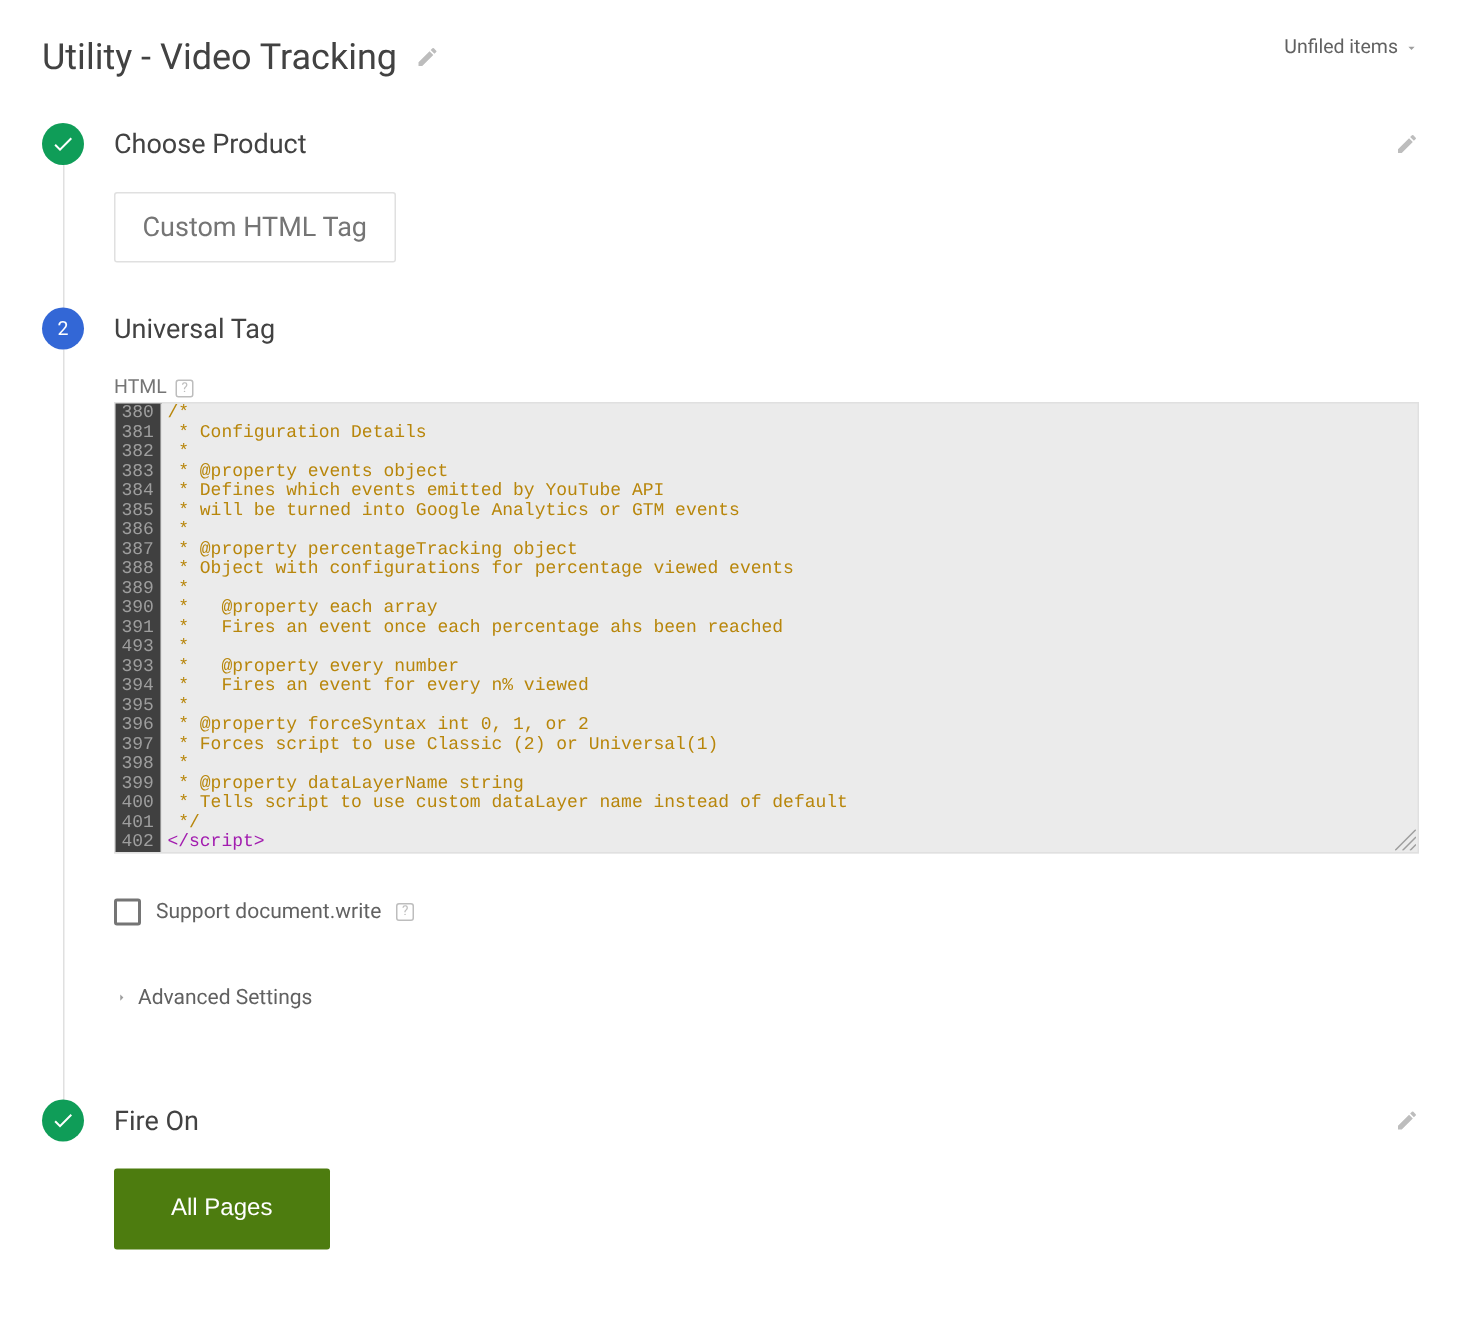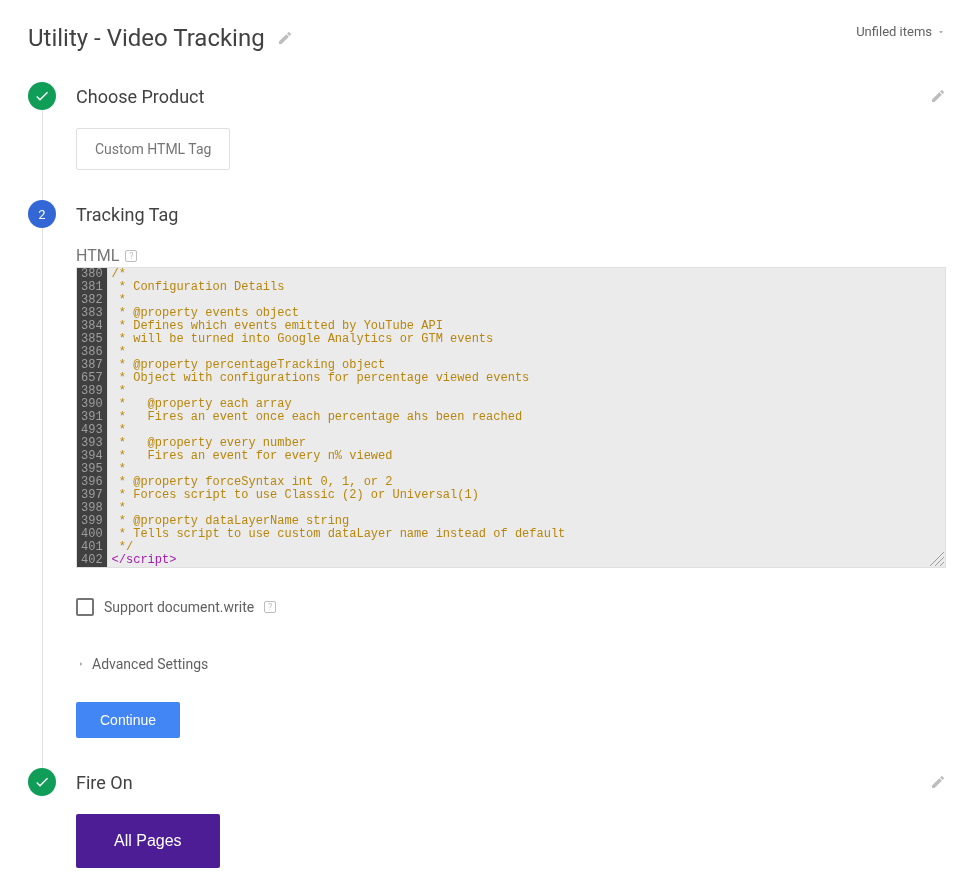--- a/index.html
+++ b/index.html
@@ -14,41 +14,41 @@
 .step { position: relative; padding-left: 48px; }
 .step-line { position: absolute; left: 14px; top: 28px; bottom: -10px; width: 1px; background: #e0e0e0; }
 .step:last-child .step-line { display: none; }
 .step-badge { position: absolute; left: 0; top: 0; width: 28px; height: 28px; border-radius: 50%; display: flex; align-items: center; justify-content: center; color: #fff; font-size: 13px; }
 .badge-green { background: #0f9d58; }
 .badge-blue { background: #3367d6; }
 .check-icon { width: 16px; height: 16px; fill: #fff; }
 .step-header { display: flex; justify-content: space-between; align-items: center; min-height: 28px; }
 .step-title { font-size: 18px; font-weight: 400; color: #424242; }
 .step-body { padding-top: 18px; padding-bottom: 30px; }
-.product-chip { display: inline-block; border: 1px solid #e0e0e0; border-radius: 2px; padding: 12px 18px; color: #757575; font-size: 14px; }
+.product-chip { display: inline-block; border: 1px solid #e0e0e0; border-radius: 2px; padding: 12px 18px; color: #757575; font-size: 18px; }
 .html-label-row { display: flex; align-items: center; gap: 6px; margin-bottom: 2px; }
-.html-label { font-size: 16px; color: #757575; }
+.html-label { font-size: 13px; color: #757575; }
 .help-icon { width: 12px; height: 12px; border: 1px solid #bdbdbd; border-radius: 2px; display: inline-flex; align-items: center; justify-content: center; font-size: 9px; color: #bdbdbd; }
 .code-editor { border: 1px solid #e0e0e0; display: flex; font-family: "Courier New", monospace; font-size: 12px; line-height: 13px; position: relative; background: #ebebeb; }
 .gutter { background: #404040; color: #9e9e9e; text-align: right; padding: 0; border-right: 1px solid #e0e0e0; user-select: none; }
 .gutter-line { padding: 0 4px; }
 .code-area { flex: 1; padding: 0 4px; white-space: pre; overflow: hidden; }
 .code-line { min-height: 13px; }
 .tok-comment { color: #b8860b; }
 .tok-tag { color: #a21caf; }
 .resize-handle { position: absolute; right: 1px; bottom: 1px; width: 14px; height: 14px; }
 .resize-handle svg { width: 14px; height: 14px; }
 .checkbox-row { display: flex; align-items: center; gap: 10px; margin-top: 30px; }
 .fake-checkbox { width: 18px; height: 18px; border: 2px solid #757575; border-radius: 2px; cursor: pointer; }
 .checkbox-label { color: #616161; font-size: 14px; text-align: right; }
 .adv-row { display: flex; align-items: center; gap: 6px; margin-top: 40px; margin-bottom: 30px; cursor: pointer; color: #616161; font-size: 14px; }
 .chev { width: 10px; height: 10px; fill: #9e9e9e; }
 .btn { border: none; border-radius: 2px; padding: 10px 24px; font-size: 14px; font-weight: 500; cursor: pointer; }
 .btn-primary { background: #4285f4; color: #fff; }
-.btn-green-lg { background: #4c1d95; color: #fff; padding: 18px 38px; font-size: 16px; font-weight: 400; }
+.btn-green-lg { background: #4d7c0f; color: #fff; padding: 18px 38px; font-size: 16px; font-weight: 400; }
 </style>
 </head>
 <body>
 
 <div class="container">
   <div class="header-row">
     <div class="title-group">
       <h1 class="page-title">Utility - Video Tracking</h1>
       <svg class="pencil-icon" viewBox="0 0 24 24">
           <path d="M3 17.25V21h3.75L17.81 9.94l-3.75-3.75L3 17.25zM20.71 7.04a1 1 0 0 0 0-1.41l-2.34-2.34a1 1 0 0 0-1.41 0l-1.83 1.83 3.75 3.75 1.83-1.83z"></path>
@@ -79,38 +79,38 @@
       </div>
       <div class="step-body">
         <div class="product-chip">Custom HTML Tag</div>
       </div>
     </div>
 
     <div class="step">
       <div class="step-line"></div>
       <div class="step-badge badge-blue">2</div>
       <div class="step-header">
-        <div class="step-title">Tracking Tag</div>
+        <div class="step-title">Universal Tag</div>
       </div>
       <div class="step-body">
         <div class="html-label-row">
           <span class="html-label">HTML</span>
           <span class="help-icon">?</span>
         </div>
         <div class="code-editor">
           <div class="gutter" id="gutter">
               <div class="gutter-line">380</div>
               <div class="gutter-line">381</div>
               <div class="gutter-line">382</div>
               <div class="gutter-line">383</div>
               <div class="gutter-line">384</div>
               <div class="gutter-line">385</div>
               <div class="gutter-line">386</div>
               <div class="gutter-line">387</div>
-              <div class="gutter-line">657</div>
+              <div class="gutter-line">388</div>
               <div class="gutter-line">389</div>
               <div class="gutter-line">390</div>
               <div class="gutter-line">391</div>
               <div class="gutter-line">493</div>
               <div class="gutter-line">393</div>
               <div class="gutter-line">394</div>
               <div class="gutter-line">395</div>
               <div class="gutter-line">396</div>
               <div class="gutter-line">397</div>
               <div class="gutter-line">398</div>
@@ -133,21 +133,20 @@
           <span class="help-icon">?</span>
         </div>
 
         <div class="adv-row">
           <svg class="chev" viewBox="0 0 24 24">
               <path d="M10 17l5-5-5-5v10z"></path>
             </svg>
           <span>Advanced Settings</span>
         </div>
 
-        <button class="btn btn-primary">Continue</button>
       </div>
     </div>
 
     <div class="step">
       <div class="step-badge badge-green">
         <svg class="check-icon" viewBox="0 0 24 24">
             <path d="M9 16.17L4.83 12 3.41 13.41 9 19 21 7l-1.41-1.41z"></path>
           </svg>
       </div>
       <div class="step-header">

